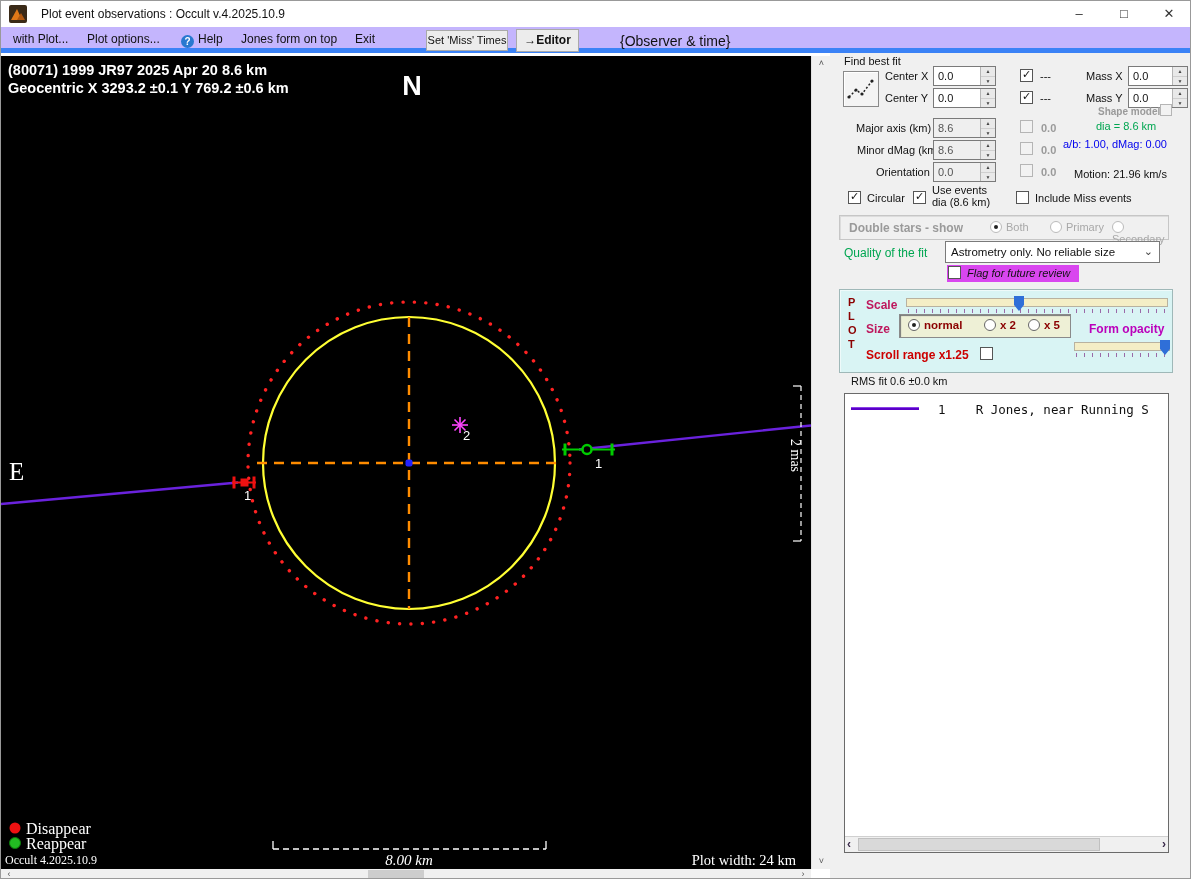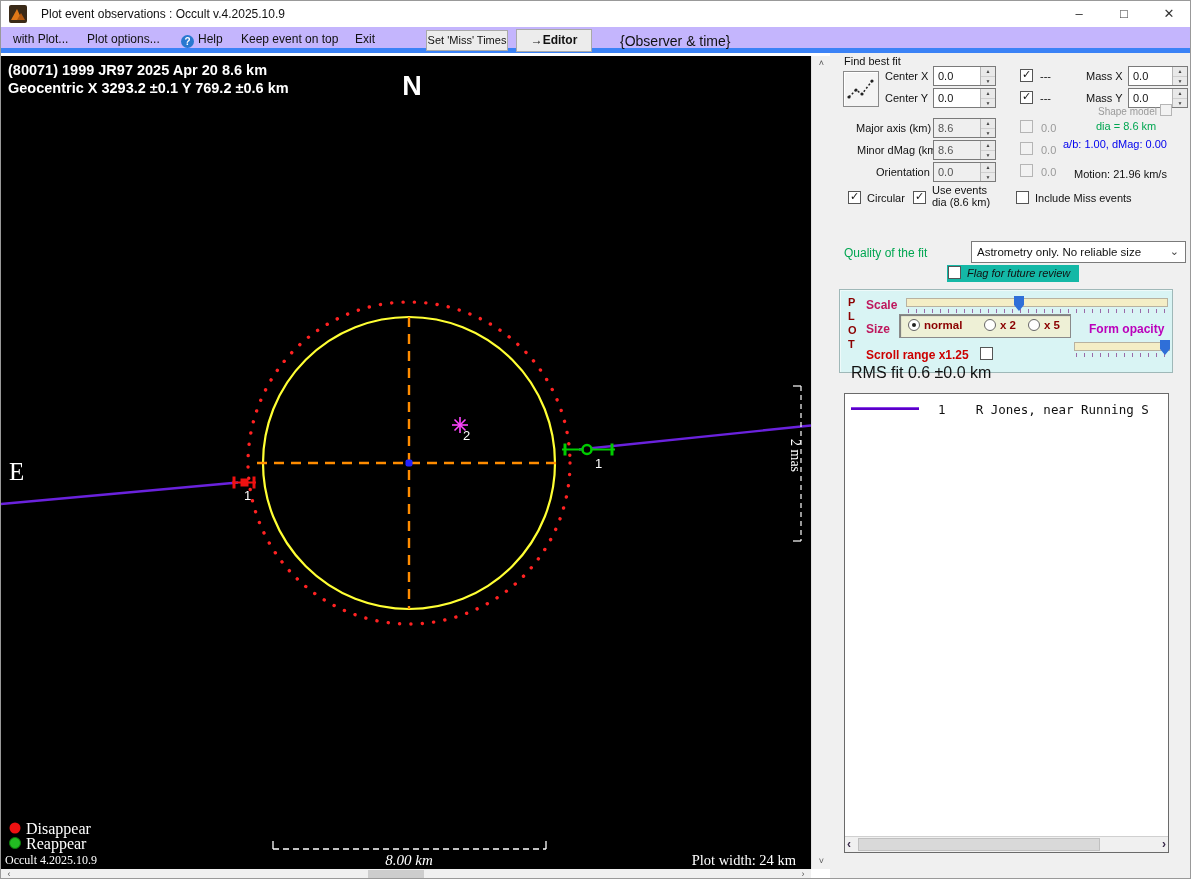--- a/index.html
+++ b/index.html
@@ -11,21 +11,21 @@
   #titlebar .app-icon { position:absolute; left:8px; top:4px; width:18px; height:18px; }
   #titlebar .title { position:absolute; left:32px; top:6px; font-size:12px; color:#111;margin-left:8px; }
   .winbtn { position:absolute; top:0; width:40px; height:26px; text-align:center; line-height:26px; font-size:13px; color:#333; cursor:default; }
   #btn-min { left:1058px; } #btn-max { left:1103px; } #btn-close { left:1148px; }
 
   
   #menubar { position:absolute; left:0; top:26px; width:100%; height:26px; background:#c4b5fd; border-bottom:5px solid #3b82f6; font-size:12px; color:#111; }
   .menu-item { position:absolute; top:5px; }
   .toolbtn { position:absolute; background:#ececec; border:1px solid #a9a9a9; font-size:11px; text-align:center; color:#111; }
   #btn-miss { left:425px; top:3px; width:82px; height:21px; line-height:19px; }
-  #btn-editor { left:515px; top:2px; width:76px; height:23px; line-height:21px; font-weight:bold; font-size:12px; }
+  #btn-editor { left:515px; top:2px; width:63px; height:23px; line-height:21px; font-weight:bold; font-size:12px; }
   #lbl-observer { position:absolute; left:619px; top:6px; font-size:14px; }
   .help-badge { display:inline-block; width:13px; height:13px; border-radius:50%; background:#2878d0; color:#fff; font-size:10px; font-weight:bold; text-align:center; line-height:13px; vertical-align:-2px; margin-right:4px; }
 
   
   #plot-area { position:absolute; left:0; top:55px; width:810px; height:813px; background:#000; }
   #plot-svg { position:absolute; left:0; top:0; }
 
   
   .sb { position:absolute; background:#f0f0f0; }
   #plot-vsb { left:810px; top:55px; width:19px; height:813px; border-left:1px solid #e2e2e2; }
@@ -51,48 +51,48 @@
   .spin .btns span + span { border-top:1px solid #cfcfcf; }
 
   .chk { position:absolute; width:13px; height:13px; background:#fff; border:1px solid #555; }
   .chk.checked::after { content:"✓"; position:absolute; left:1px; top:-2px; font-size:11px; color:#111; }
   .chk.dis { border-color:#b5b5b5; background:#f2f2f2; }
 
   .radio { display:inline-block; width:12px; height:12px; border:1px solid #666; border-radius:50%; background:#fff; vertical-align:-2px; margin-right:4px; position:relative; }
   .radio.sel::after { content:""; position:absolute; left:3px; top:3px; width:4px; height:4px; border-radius:50%; background:#222; }
   .radio.dis { border-color:#bbb; }
 
-  .green { color:#00a651; } .blue { color:#0000ee; } .gray { color:#9a9a9a; }
+  .green { color:#00a651; } .blue { color:#0000ee; } .gray { color:#9a9a9a;font-weight:bold; }
   .maroon { color:#be185d; font-weight:bold; } .red-t { color:#cc0000; font-weight:bold; }
   .magenta-t { color:#bb00bb; font-weight:bold; }
 
   #dbl-group { left:9px; top:162px; width:330px; height:25px; border:1px solid #c6c6c6; box-shadow:inset 1px 1px 0 #dcdcdc; }
   #dbl-group .glbl { position:absolute; left:9px; top:5px; font-weight:bold; font-size:12px; color:#9a9a9a; }
   #dbl-group .opt { position:absolute; top:5px; color:#a8a8a8; font-size:11px; }
 
-  .combo { position:absolute; left:115px; top:188px; width:215px; height:22px; background:#fff; border:1px solid #7a7a7a;margin-left:26px; }
+  .combo { position:absolute; left:115px; top:188px; width:215px; height:22px; background:#fff; border:1px solid #7a7a7a; }
   .combo .cval { position:absolute; left:5px; top:4px; font-size:11.5px; }
   .combo .chev { position:absolute; right:6px; top:3px; color:#444; font-size:11px; }
 
-  #flag-row { left:117px; top:212px; width:132px; height:17px; background:#14b8a6; }
+  #flag-row { left:117px; top:212px; width:132px; height:17px; background:#d946ef; }
   #flag-row .chk { left:1px; top:1px; }
   #flag-row .flbl { position:absolute; left:20px; top:2px; font-style:italic; font-size:11px; }
 
   #plot-box { left:9px; top:236px; width:334px; height:84px; background:#d9f4f4; border:1px solid #9fb8b8; box-shadow:inset 1px 1px 0 #eefafa; }
   .plot-letter { position:absolute; left:8px; font-weight:bold; font-size:11px; color:#8b0000; }
   .slider { position:absolute; }
   .slider .track { position:absolute; left:0; top:2px; right:0; height:9px; background:#f4eec6; border:1px solid #b8b2a0; }
   .slider .ticks { position:absolute; left:2px; right:2px; top:13px; height:4px;
       background:repeating-linear-gradient(90deg,#9a6aa8 0 1px,transparent 1px 8px); }
   .slider .thumb { position:absolute; top:0; width:10px; height:15px; background:#2f6fd8;
       clip-path:polygon(0 0,100% 0,100% 60%,50% 100%,0 60%); }
   #size-box { position:absolute; left:59px; top:24px; width:172px; height:24px; background:#eef0d6; border:1px solid #8a8a8a; box-shadow:inset 1px 1px 1px #777; }
   #size-box .opt { position:absolute; top:4px; font-weight:bold; font-size:11.5px; color:#8b0000; }
 
-  #rms-label { left:21px; top:311px; font-size:16px; }
+  #rms-label { left:21px; top:322px; font-size:11px; }
 
   #obs-list { left:14px; top:340px; width:325px; height:460px; background:#fff; border:1px solid #6a6a6a; overflow:hidden; }
   .obs-row { position:absolute; left:0; width:100%; height:13px; }
   .obs-text { position:absolute; left:93px; top:0; font-family:"DejaVu Sans Mono", monospace; font-size:12.5px; white-space:pre; color:#111; }
   .swatch-line { position:absolute; left:6px; top:5px; width:68px; height:3px; background:#5a00c8; border-top:1px solid #8a40e8; }
   .swatch-dots { position:absolute; left:6px; top:3px; width:72px; height:8px;
       background:radial-gradient(circle 2px at 3px 4px,#e0218a 95%,transparent) left center / 15px 8px repeat-x; }
   #obs-hsb { position:absolute; left:0; bottom:0; width:323px; height:16px; background:#f0f0f0; border-top:1px solid #d0d0d0; }
   #obs-hsb .thumb { position:absolute; left:13px; top:1px; width:242px; height:13px; background:#d9d9d9; border:1px solid #c0c0c0; }
   #obs-hsb .sb-arrow { font-size:12px; color:#3a2a4a; line-height:15px; font-weight:bold; }
@@ -112,21 +112,21 @@
     <span class="title">Plot event observations : Occult v.4.2025.10.9</span>
     <span class="winbtn" id="btn-min">–</span>
     <span class="winbtn" id="btn-max">□</span>
     <span class="winbtn" id="btn-close">✕</span>
   </div>
 
   <div id="menubar">
     <span class="menu-item" style="left:12px">with Plot...</span>
     <span class="menu-item" style="left:86px">Plot options...</span>
     <span class="menu-item" style="left:180px"><span class="help-badge">?</span><span>Help</span></span>
-    <span class="menu-item" style="left:240px">Keep event on top</span>
+    <span class="menu-item" style="left:240px">Jones form on top</span>
     <span class="menu-item" style="left:354px">Exit</span>
     <div class="toolbtn" id="btn-miss">Set 'Miss' Times</div>
     <div class="toolbtn" id="btn-editor">→Editor</div>
     <span id="lbl-observer">{Observer &amp; time}</span>
   </div>
 
   <div id="plot-area">
     <svg id="plot-svg" width="810" height="813" viewBox="0 0 810 813">
 
       <circle cx="408" cy="407" r="161" fill="none" stroke="#ff2222" stroke-width="3.4" stroke-dasharray="0.1 11.3" stroke-linecap="round"></circle>
@@ -295,20 +295,26 @@
     <span class="abs lbl" style="left:244px;top:115px">Motion: 21.96 km/s</span>
 
     <div class="chk checked" style="left:18px;top:138px"></div>
     <span class="abs lbl" style="left:37px;top:139px">Circular</span>
     <div class="chk checked" style="left:83px;top:138px"></div>
     <span class="abs lbl" style="left:102px;top:131px">Use events</span>
     <span class="abs lbl" style="left:102px;top:143px">dia (8.6 km)</span>
     <div class="chk" style="left:186px;top:138px"></div>
     <span class="abs lbl" style="left:205px;top:139px">Include Miss events</span>
 
+    <div class="abs" id="dbl-group">
+      <span class="glbl">Double stars - show</span>
+      <span class="opt" style="left:150px"><span class="radio sel dis"></span><span>Both</span></span>
+      <span class="opt" style="left:210px"><span class="radio dis"></span><span>Primary</span></span>
+      <span class="opt" style="left:272px"><span class="radio dis"></span><span>Secondary</span></span>
+    </div>
 
     <span class="abs lbl green" style="left:14px;top:193px;font-weight:normal;font-size:12px">Quality of the fit</span>
     <div class="combo">
       <span class="cval">Astrometry only. No reliable size</span>
       <span class="chev">⌄</span>
     </div>
     <div class="abs" id="flag-row">
       <div class="chk"></div>
       <span class="flbl">Flag for future review</span>
     </div>

